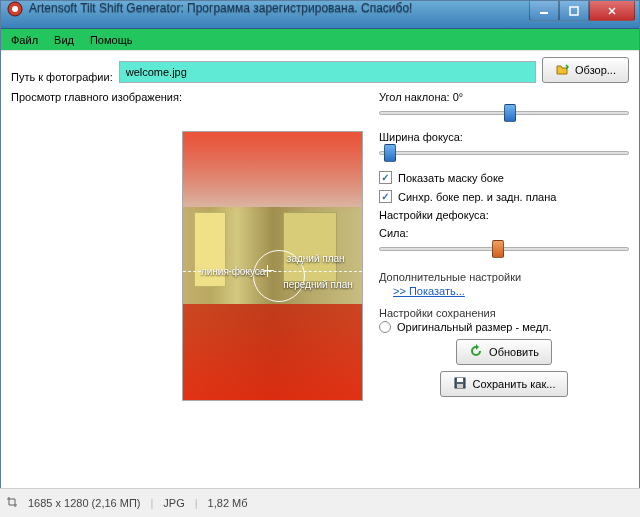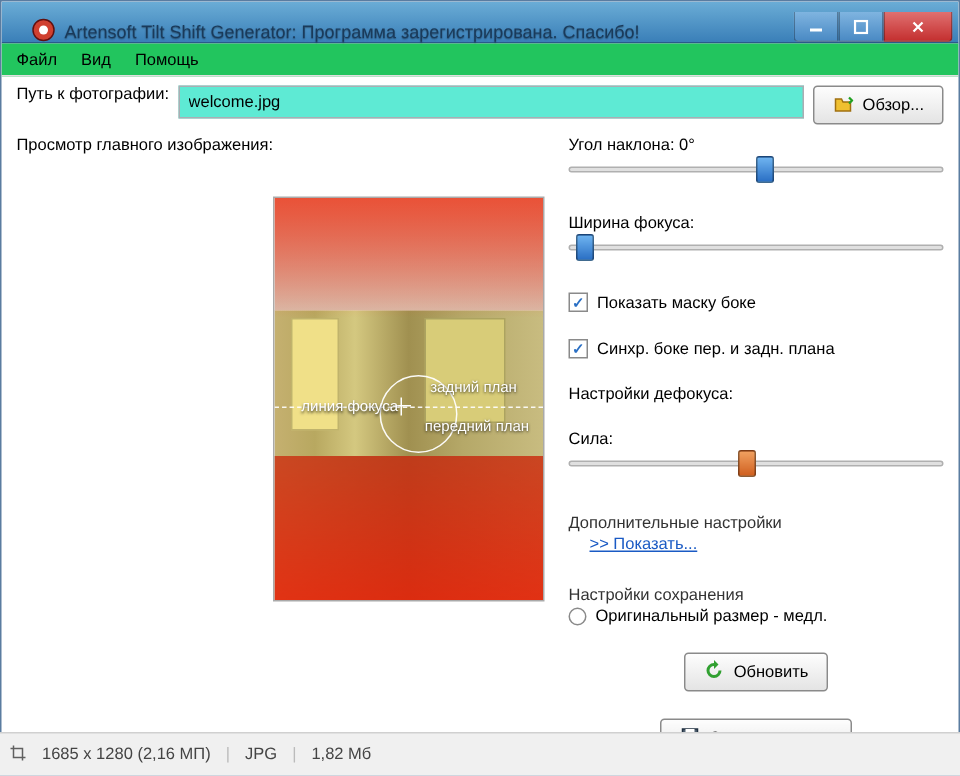--- a/index.html
+++ b/index.html
@@ -1,36 +1,36 @@
 <!DOCTYPE html>
 <html><head>
 <meta charset="utf-8">
 <style>
 *{box-sizing:border-box;margin:0;padding:0;font-family:"Segoe UI",Tahoma,sans-serif;font-size:11px}
 body{background:#fff;width:640px;height:517px;overflow:hidden;border:1px solid #5a7ca0}
-.titlebar{height:28px;background:linear-gradient(#6badd6,#3a7fb8);display:flex;align-items:flex-end;padding:0 0 0 20px;color:#fff;border-bottom:1px solid #2a5a8a}
+.titlebar{height:28px;background:linear-gradient(#6badd6,#3a7fb8);display:flex;align-items:flex-start;padding:0 0 0 6px;color:#fff;border-bottom:1px solid #2a5a8a}
 .titlebar .ico{width:16px;height:16px;margin-right:6px;display:flex;align-items:center;justify-content:center}
 .titlebar .title{flex:1;text-shadow:0 1px 1px rgba(0,0,0,.4);color:#1a3a5a;font-size:12px}
 .winbtns{display:flex;height:20px;gap:0;margin-right:4px}
 .winbtn{width:30px;height:20px;border:1px solid rgba(0,0,0,.3);border-top:none;display:flex;align-items:center;justify-content:center;color:#fff}
 .winbtn.min{background:linear-gradient(#7fb4e0,#4a8ac4);border-radius:0 0 0 3px}
 .winbtn.max{background:linear-gradient(#7fb4e0,#4a8ac4)}
 .winbtn.close{background:linear-gradient(#e07070,#c43030);width:46px;border-radius:0 0 3px 0}
 .menubar{height:22px;background:#22c55e;display:flex;align-items:center;padding:0 2px;border-bottom:1px solid #e0e0e0}
 .menuitem{padding:3px 8px}
 .content{padding:6px 10px 2px;height:calc(100% - 28px - 22px - 22px);overflow:hidden}
-.pathrow{display:flex;align-items:flex-start;gap:6px;margin-bottom:8px}
+.pathrow{display:flex;align-items:flex-end;gap:6px;margin-bottom:8px}
 .pathrow .lbl{white-space:nowrap}
 .pathrow input{flex:1;height:22px;border:1px solid #abadb3;padding:2px 6px;background:#5eead4}
 .btn{height:26px;border:1px solid #8a8a8a;border-radius:3px;background:linear-gradient(#fdfdfd,#e4e4e4);padding:12px 12px;display:inline-flex;align-items:center;gap:6px;cursor:pointer}
 .mainrow{display:flex;gap:16px;height:calc(100% - 36px)}
 .left{flex:1;display:flex;flex-direction:row}
 .previewlbl{margin-bottom:12px}
 .preview{flex:1;position:relative;margin-top:40px;border:1px solid #aaa;min-height:260px;max-height:270px;overflow:hidden}
-.right{width:250px;display:flex;flex-direction:column;gap:18px;font-size:11px}
+.right{width:250px;display:flex;flex-direction:column;gap:6px;font-size:11px}
 .sliderrow{margin-bottom:2px}
 .slidertrack{position:relative;height:20px;display:flex;align-items:center}
 .slidertrack .track{height:4px;background:#e0e0e0;border:1px solid #b0b0b0;border-radius:2px;flex:1}
 .slidertrack .thumb{position:absolute;width:12px;height:18px;border-radius:2px;border:1px solid rgba(0,0,0,.4);top:1px}
 .thumb.blue{background:linear-gradient(#6fb4f0,#2a6fc4)}
 .thumb.orange{background:linear-gradient(#f0a060,#d06020)}
 .thumb.green{background:linear-gradient(#80e060,#40b020)}
 .chkrow{display:flex;align-items:center;gap:6px}
 .chk{width:13px;height:13px;border:1px solid #8a8a8a;background:#fff;display:flex;align-items:center;justify-content:center;color:#2a6fc4;font-size:10px;font-weight:bold}
 .radio{width:12px;height:12px;border:1px solid #8a8a8a;border-radius:50%;background:#fff}

